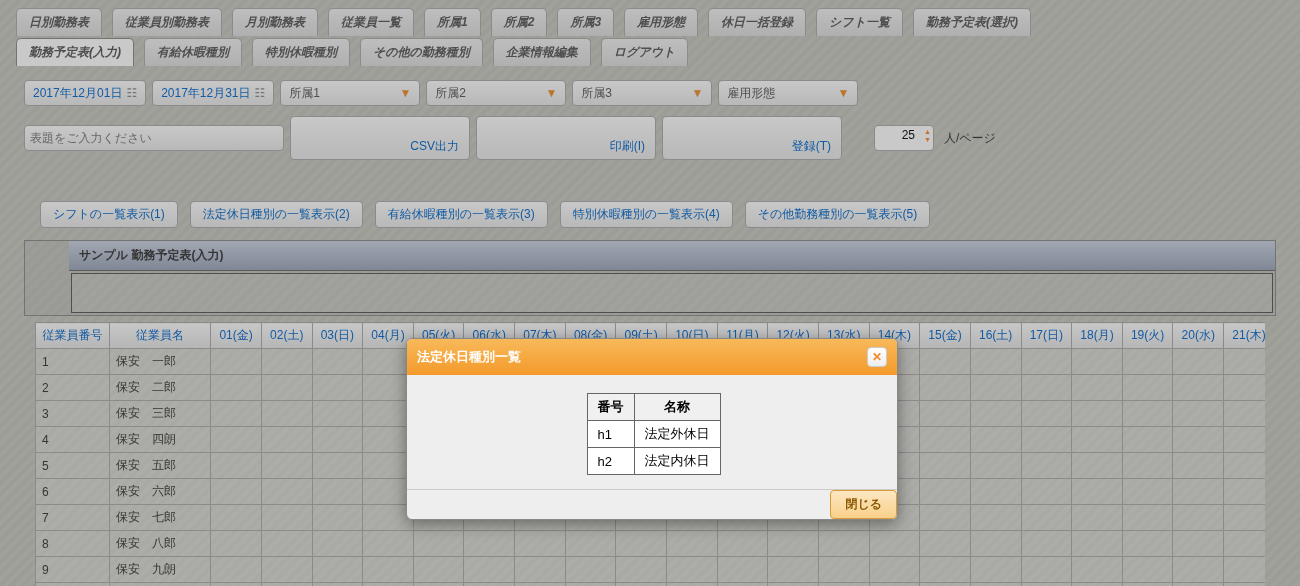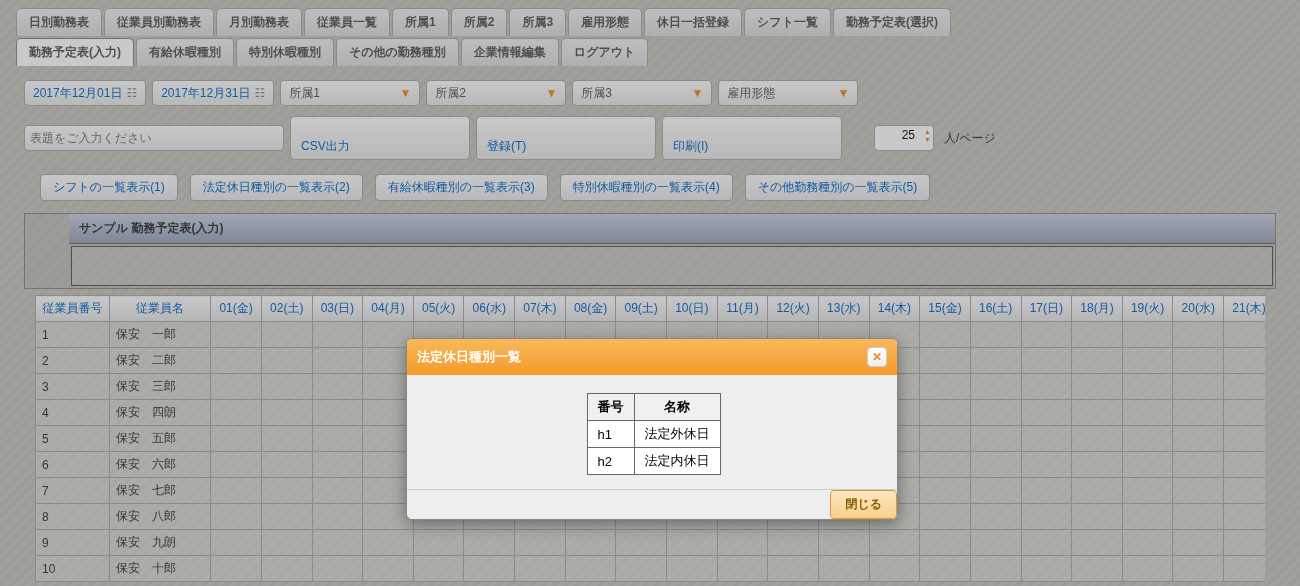--- a/index.html
+++ b/index.html
@@ -6,21 +6,21 @@
 body {
   font-family: "Meiryo", "MS PGothic", sans-serif;
   font-size: 12px;
   background: repeating-linear-gradient(135deg, #c8c8c0 0px, #c8c8c0 4px, #c2c2ba 4px, #c2c2ba 8px);
   width: 1300px;
   height: 586px;
   overflow: hidden;
   position: relative;
 }
 .tabs-wrap { padding: 8px 16px 0 16px; }
-.tabs { display: flex; flex-wrap: wrap; gap: 2px; }
+.tabs { display: flex; flex-wrap: wrap; gap: 10px; font-style: italic; }
 .tab {
   background: linear-gradient(#f0f0f0, #dcdcdc);
   border: 1px solid #aaa;
   border-bottom: none;
   border-radius: 5px 5px 0 0;
   padding: 5px 12px;
   font-weight: bold;
   color: #555;
   cursor: pointer;
   font-size: 12px;
@@ -56,21 +56,21 @@
   padding: 4px 5px;
   font-size: 12px;
   color: #888;
 }
 .action-btn {
   background: linear-gradient(#fefefe, #e8e8e8);
   border: 1px solid #aaa;
   border-radius: 4px;
   height: 32px;
   min-width: 180px;
-  text-align: left;
+  text-align: right;
   color: #0066cc;
   font-size: 12px;
   line-height: 16px;
   padding: 21px 10px;
   cursor: pointer;
 }
 .num-input {
   background: #fff;
   border: 1px solid #aaa;
   border-radius: 4px;
@@ -86,20 +86,21 @@
 .label-after { font-size: 12px; color: #333; margin-left: 4px; }
 .row3 { display: flex; gap: 12px; padding: 10px 24px 6px 40px; }
 .link-btn {
   background: linear-gradient(#fefefe, #e8e8e8);
   border: 1px solid #aaa;
   border-radius: 4px;
   padding: 4px 12px;
   color: #0066cc;
   font-size: 12px;
   cursor: pointer;
+  margin-top: 27px;
 }
 .panel { margin: 6px 24px; border: 1px solid #888; background: rgba(180,180,180,0.3); padding-left: 44px; }
 .panel-title {
   background: linear-gradient(#c8d0e0, #9aa4b8);
   border-bottom: 1px solid #666;
   padding: 6px 10px;
   font-weight: bold;
   color: #333;
 }
 .panel-spacer {
@@ -230,22 +231,22 @@
     </div>
   <div class="select-box">
       <span>雇用形態</span>
       <span class="arrow-icon">▼</span>
     </div>
 </div>
 
 <div class="row2">
   <input class="title-input" placeholder="表題をご入力ください" style="">
   <button class="action-btn">CSV出力</button>
+  <button class="action-btn">印刷(I)</button>
   <button class="action-btn">登録(T)</button>
-  <button class="action-btn">印刷(I)</button>
   <div style="width:20px"></div>
   <div class="num-input">
     <span>25</span>
     <div class="spinner">
         <span>▲</span>
         <span>▼</span>
       </div>
   </div>
   <span class="label-after">人/ページ</span>
 </div>

